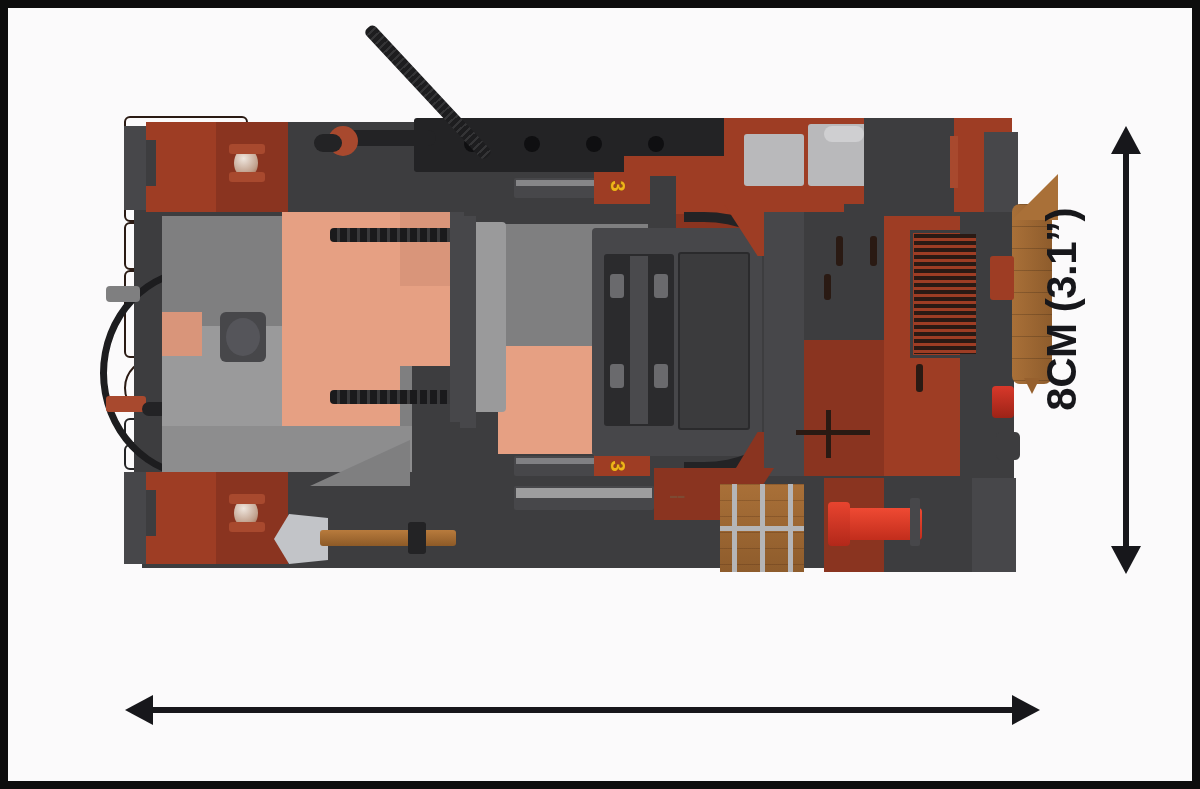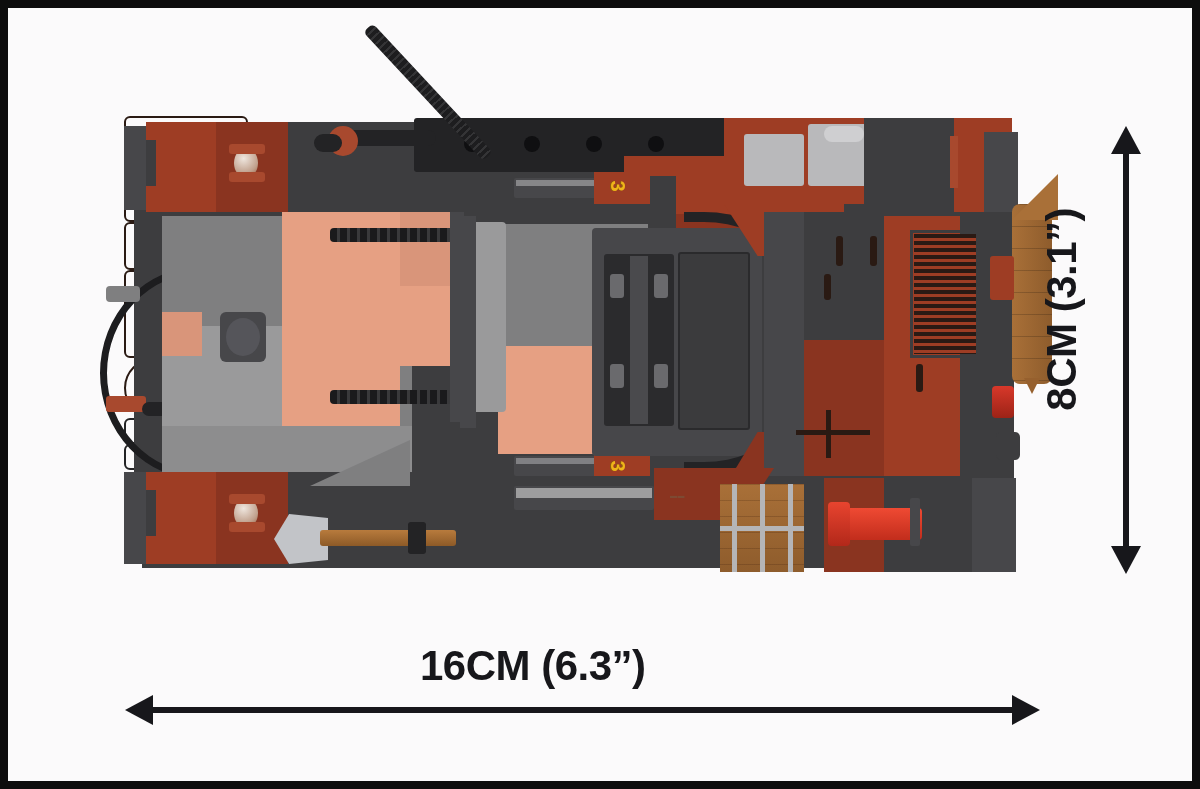--- a/index.html
+++ b/index.html
@@ -297,15 +297,14 @@
   </div>
 
   <div class="arrow-head head-up" style="left:1103px;top:118px;"></div>
   <div class="arrow-line v-arrow-line" style="left:1115px;top:140px;height:406px;"></div>
   <div class="arrow-head head-down" style="left:1103px;top:538px;"></div>
   <div class="dim-label" id="label-height">8CM (3.1”)</div>
 
   <div class="arrow-head head-left" style="left:117px;top:687px;"></div>
   <div class="arrow-line h-arrow-line" style="left:140px;top:699px;width:866px;"></div>
   <div class="arrow-head head-right" style="left:1004px;top:687px;"></div>
-  <div class="dim-label" id="label-width">16CM (6.3”)</div>
 
 </div>
 
 </body></html>

